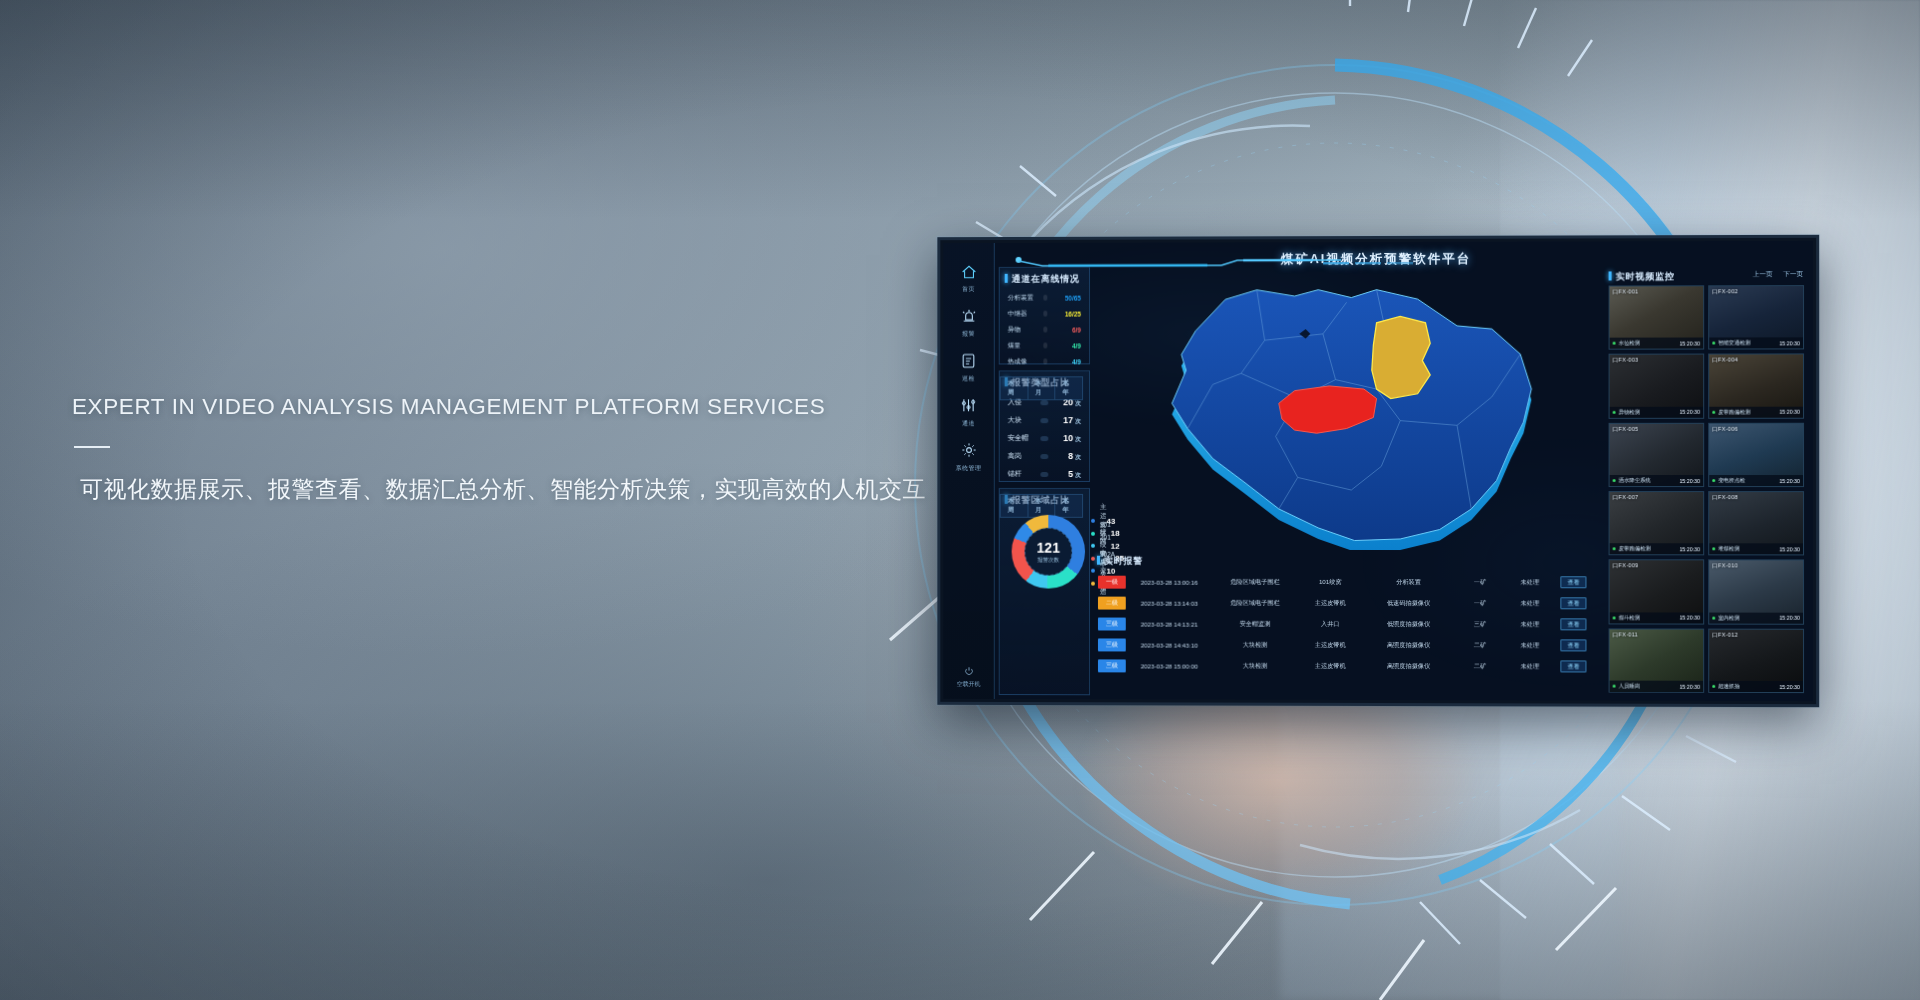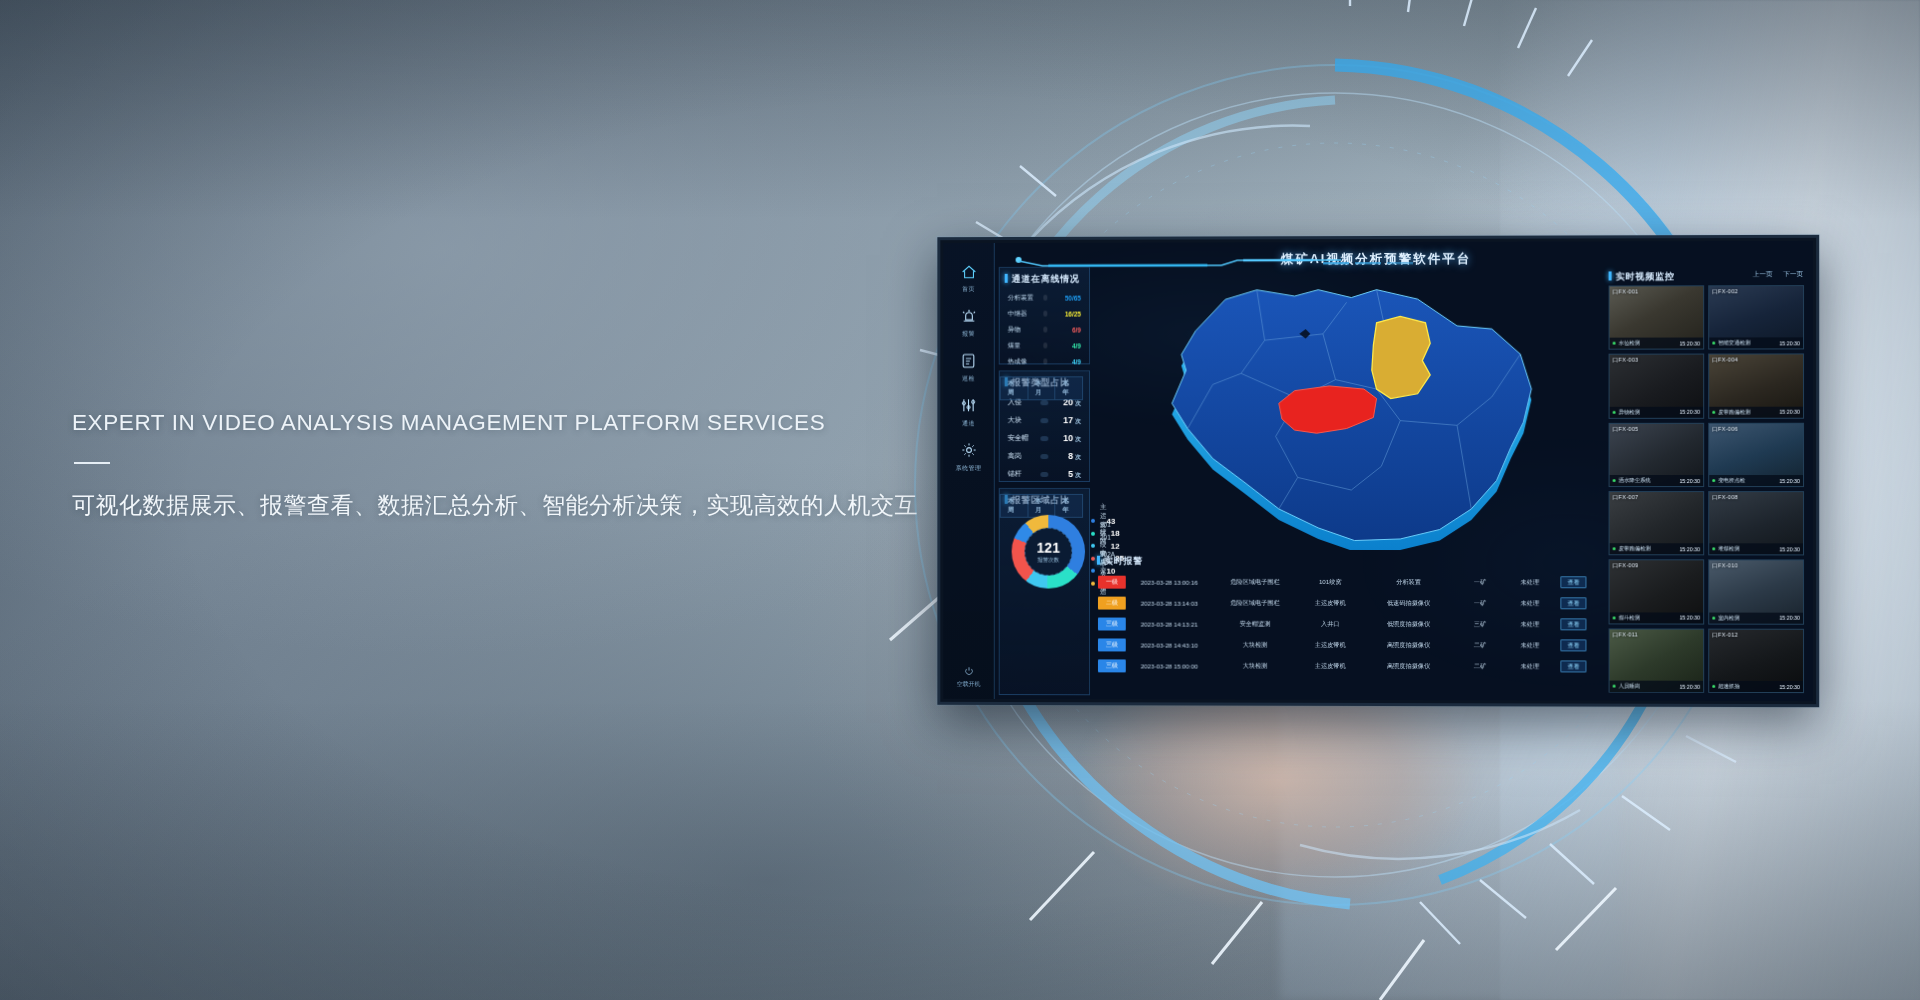--- a/index.html
+++ b/index.html
@@ -47,27 +47,28 @@
   
   #hud { position: absolute; left: 880px; top: -60px; width: 900px; height: 1080px; pointer-events: none; }
 
   
   #headline { position: absolute; left: 72px; top: 390px; width: 900px; }
   #headline h1 {
     font-size: 62px; font-weight: bold; color: #ffffff; letter-spacing: 2px;
     line-height: 1.12; text-shadow: 0 2px 10px rgba(30,45,60,.45);
   }
   #headline .sub {
-    margin-top: 20px; font-size: 22.5px; color: #edf3f8; letter-spacing: .6px;
+    margin-top: 4px; font-size: 22.5px; color: #edf3f8; letter-spacing: .6px;
     font-weight: 400; text-shadow: 0 1px 6px rgba(30,45,60,.35);
   }
   #headline .rule { width: 36px; height: 2px; background: #e6eef5; margin: 26px 0 24px 2px; }
   #headline .desc {
     font-size: 23px; color: #f2f7fb; letter-spacing: .5px; line-height: 1.5;
     text-shadow: 0 1px 6px rgba(30,45,60,.35);
+    margin-left: 8px;
   }
 
   
   #monitor {
     position: absolute; left: 935px; top: 236px; width: 882px; height: 470px;
     background: #0a1422;
     border: 3px solid #1b2b3e;
     box-shadow: 0 18px 48px rgba(10,20,32,.55), 0 0 0 1px rgba(120,170,210,.18);
     transform: perspective(1800px) rotateY(-1.2deg);
     overflow: hidden;

